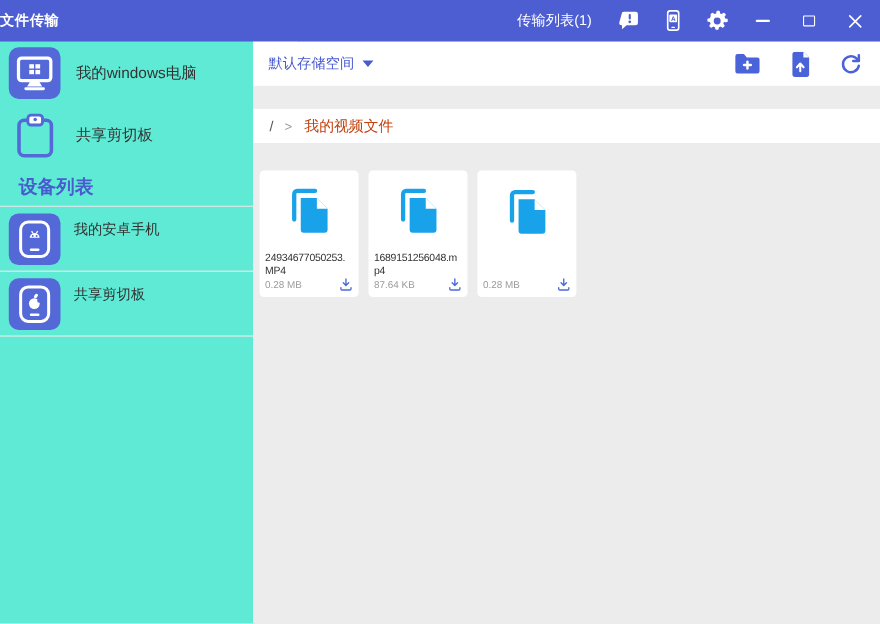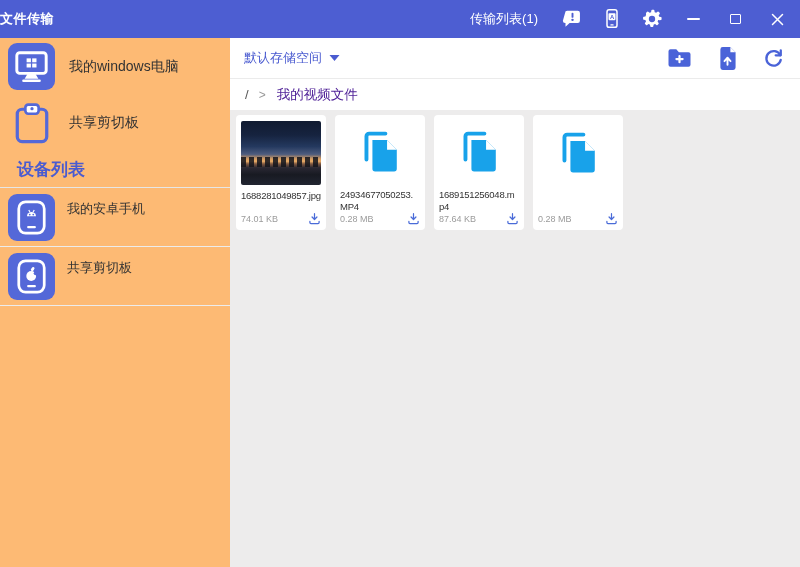--- a/index.html
+++ b/index.html
@@ -17,52 +17,52 @@
   .tb-icon { width:24px; height:24px; display:flex; align-items:center; justify-content:center;
     margin-right:16px; cursor:pointer; }
   .winctl { width:26px; height:26px; display:flex; align-items:center; justify-content:center;
     margin-right:16px; cursor:pointer; }
   .ctl-min-bar { width:13px; height:2px; background:#fff; border-radius:1px; }
   .ctl-max-box { width:11px; height:10px; border:1.6px solid #fff; border-radius:1px; }
   .winctl.close { margin-right:10px; }
 
   
   .sidebar { position:absolute; left:0; top:38px; width:270px; bottom:0;
-    background:#fdba74; border-right:1px solid #dcdcdc; }
+    background:#5eead4; border-right:1px solid #dcdcdc; }
   .side-item { height:57px; display:flex; align-items:center; padding-left:8px; cursor:pointer; }
   .side-item .label { margin-left:14px; font-size:14px; color:#333; }
   .sq-icon { width:47px; height:47px; background:#5468d8; border-radius:9px;
     display:flex; align-items:center; justify-content:center; flex:0 0 auto; }
   .clip-wrap { width:47px; height:47px; display:flex; align-items:center; justify-content:center; flex:0 0 auto; }
 
   .devices-header { height:37px; display:flex; align-items:center; justify-content:space-between;
     padding:0 16px 0 17px; border-bottom:1px solid #e6e6e6; }
   .devices-title { font-size:17px; color:#4a5bd0; font-weight:600; }
   .add-device { font-size:22px; line-height:20px; color:#4a5bd0; font-weight:300; cursor:pointer; }
 
   .device-row { height:59px; display:flex; align-items:center; padding-left:8px;
     border-bottom:1px solid #ececec; cursor:pointer;font-family:Liberation Mono, monospace; }
   .device-row .label { margin-left:12px; font-size:13px; color:#333; align-self:flex-start; margin-top:12px; }
   .device-row.selected { background:#eaeaea; }
 
   
   .main { position:absolute; left:230px; top:38px; right:0; bottom:0; background:#edecec;
-    display:flex; flex-direction:column; }
+    display:flex; flex-direction:column;gap:20px; }
   .main-toolbar { height:41px; background:#fff; border-bottom:1px solid #ebebeb;
     display:flex; align-items:center; padding:0 16px 0 14px; }
   .storage-dropdown { display:flex; align-items:center; gap:7px; cursor:pointer; }
   .storage-label { font-size:13px; color:#4a5bd0; }
   .toolbar-actions { margin-left:auto; display:flex; align-items:center; gap:26px; }
   .tool-btn { display:flex; align-items:center; justify-content:center; cursor:pointer; }
 
   .breadcrumb { height:31px; background:#fff; display:flex; align-items:center;
     padding-left:15px; font-size:13px; }
   .bc-root { color:#555; cursor:pointer; }
   .bc-sep { color:#999; margin:0 11px 0 10px; font-size:12px; }
-  .bc-current { color:#4c1d95; font-size:13.5px; }
+  .bc-current { color:#c2410c; font-size:13.5px; }
 
   .content { flex:1; padding:5px 6px; display:flex; align-items:flex-start; gap:9px; }
 
   .file-card { width:90px; height:115px; background:#fff; border-radius:4px;
     padding:6px 5px 5px; display:flex; flex-direction:column; cursor:pointer; }
   .thumb { height:64px; margin-bottom:5px; border-radius:2px; position:relative; overflow:hidden; }
   .thumb-img { background:linear-gradient(180deg,
       #101a30 0%, #16233f 22%, #24395f 40%, #4d5c7e 52%,
       #d39a60 59%, #e9ab66 63%, #7e573f 67%, #2a2833 73%,
       #181a22 84%, #212531 100%); }
@@ -221,33 +221,20 @@
     </div>
 
     <div class="breadcrumb">
       <span class="bc-root">/</span>
       <span class="bc-sep">&gt;</span>
       <span class="bc-current">我的视频文件</span>
     </div>
 
     <div class="content">
 
-      <div class="file-card">
-        <div class="thumb thumb-img"></div>
-        <div class="fname">1688281049857.jpg</div>
-        <div class="size-row">
-          <span class="fsize">74.01 KB</span>
-          <span class="dl-btn">
-            <svg width="13" height="13" viewBox="0 0 24 24">
-              <path d="M12 3 v10 M7.5 9.2 L12 13.8 L16.5 9.2" fill="none" stroke="#4a6bd8" stroke-width="2.3" stroke-linecap="round" stroke-linejoin="round"></path>
-              <path d="M3.5 17.5 v2 a2 2 0 0 0 2 2 h13 a2 2 0 0 0 2-2 v-2" fill="none" stroke="#4a6bd8" stroke-width="2.3" stroke-linecap="round"></path>
-            </svg>
-          </span>
-        </div>
-      </div>
 
       <div class="file-card">
         <div class="thumb icon-area">
           <svg width="52" height="52" viewBox="0 0 48 48">
             <path d="M11.5 31 V9.5 a2.5 2.5 0 0 1 2.5-2.5 H29" fill="none" stroke="#18a2ea" stroke-width="3.6" stroke-linecap="round"></path>
             <path d="M17 13 h13.5 l9 9 v17.5 a2.5 2.5 0 0 1-2.5 2.5 h-17.5 a2.5 2.5 0 0 1-2.5-2.5 z" fill="#18a2ea"></path>
             <path d="M30.5 13 l9 9 h-9 z" fill="#fff"></path>
           </svg>
         </div>
         <div class="fname">24934677050253.MP4</div>

